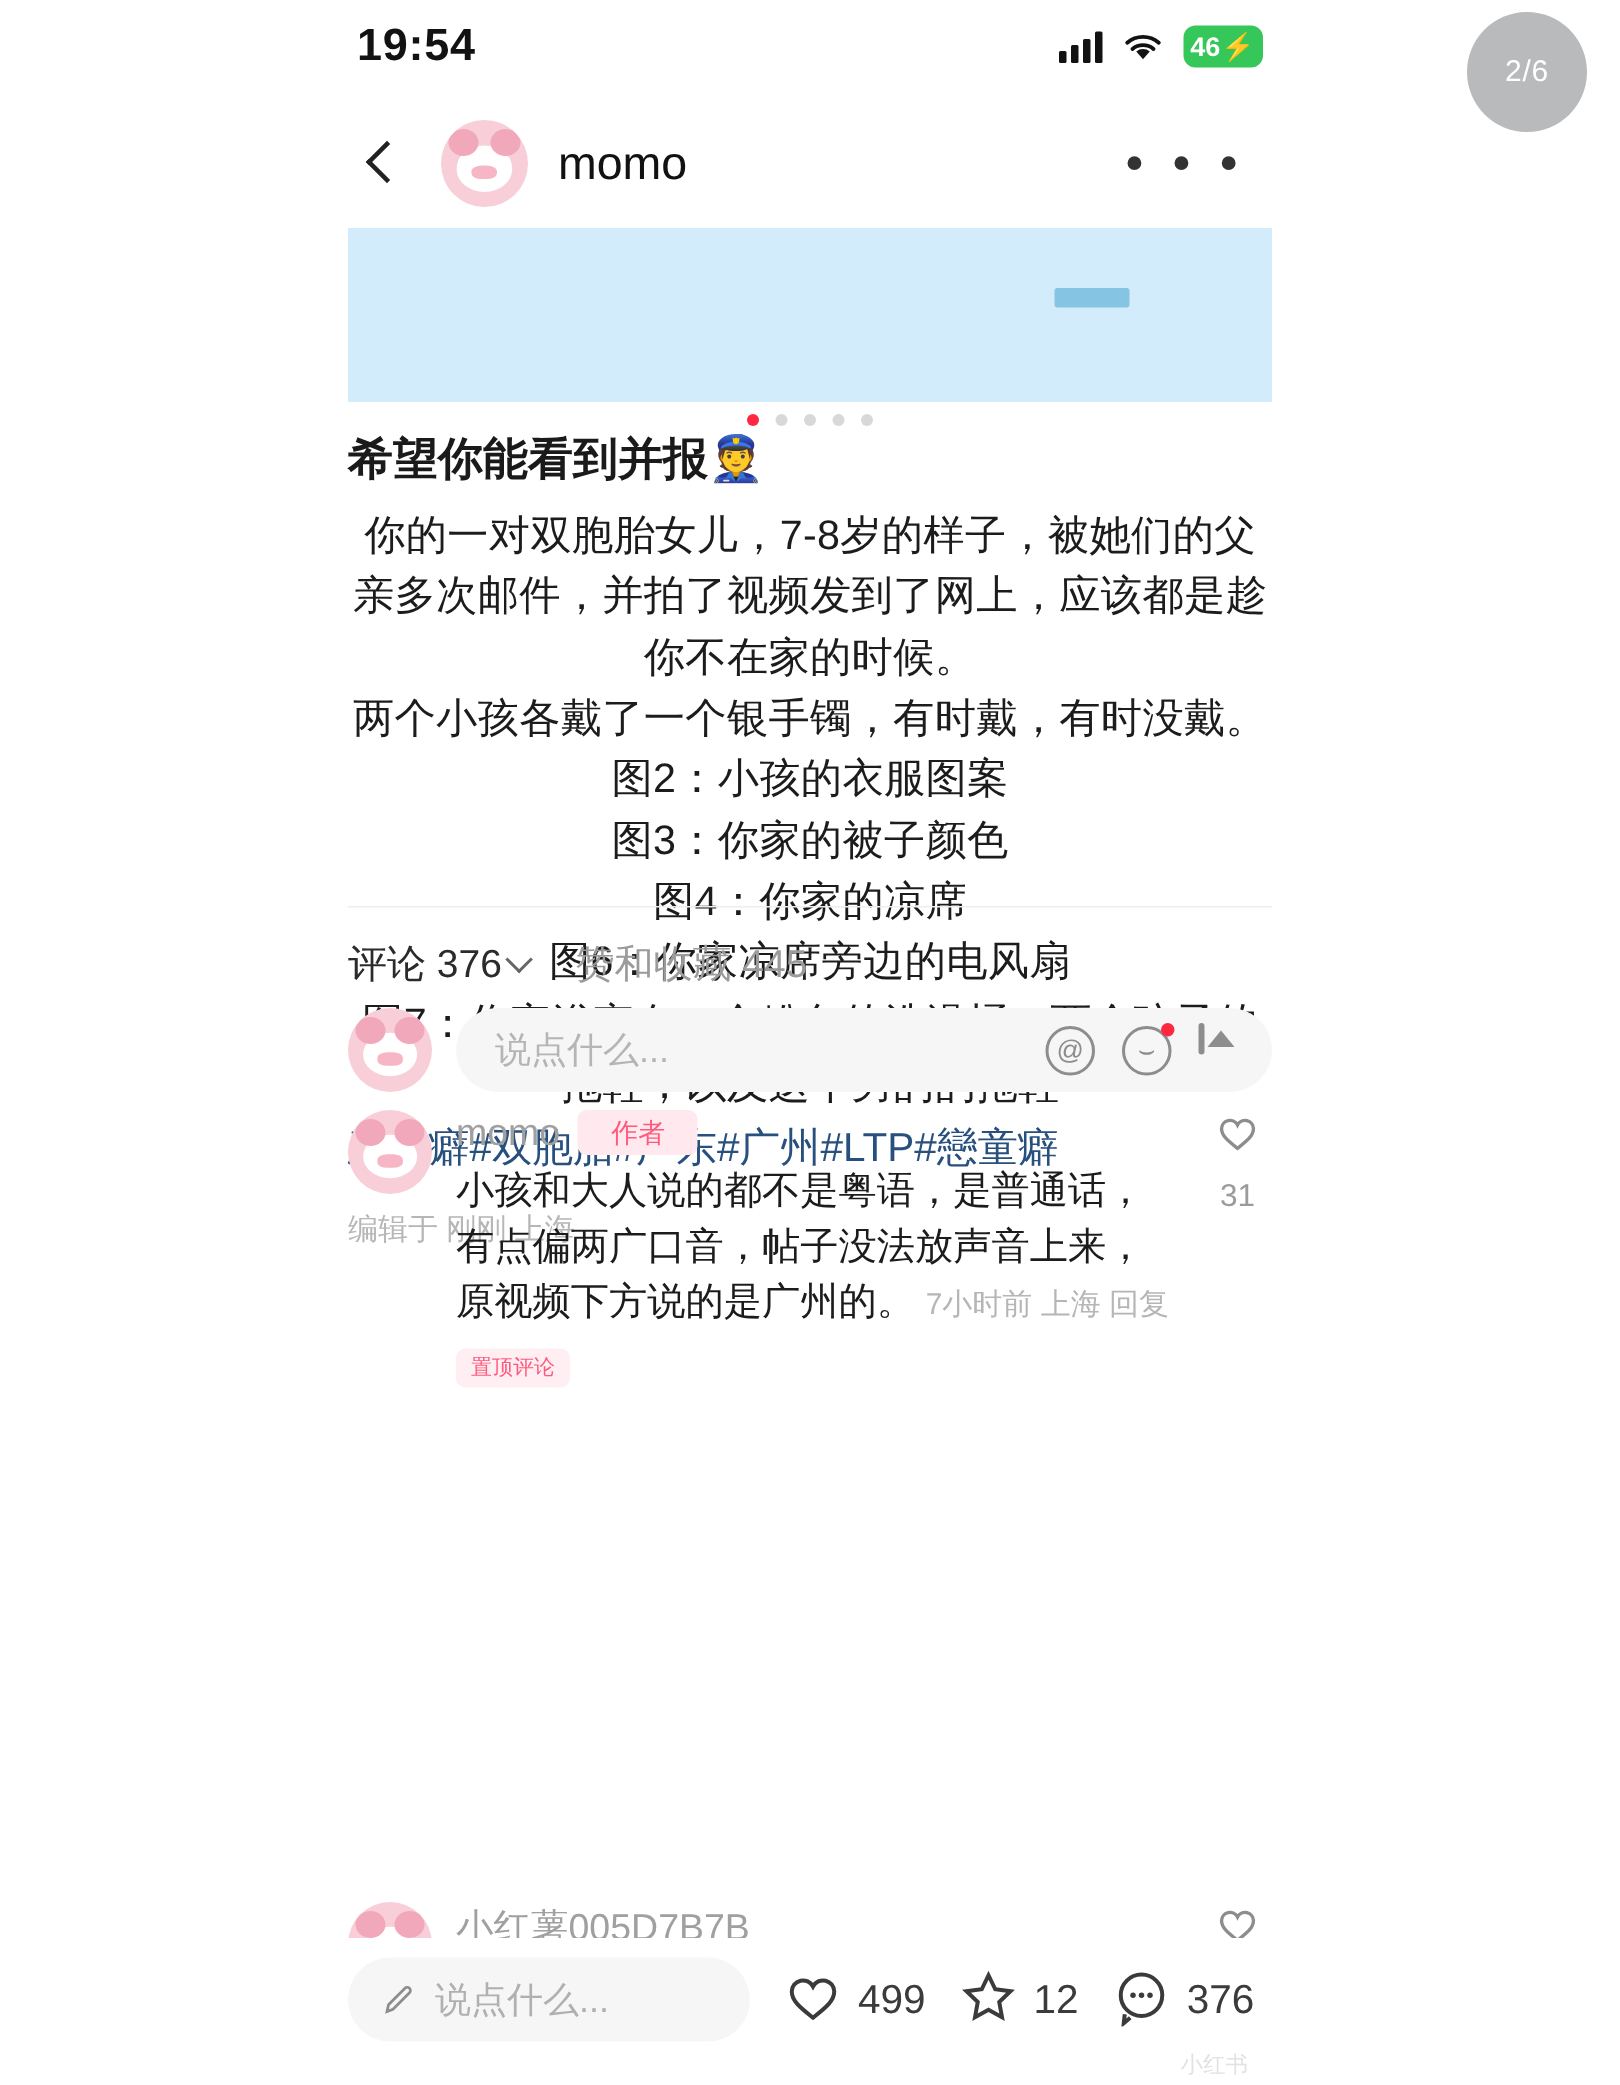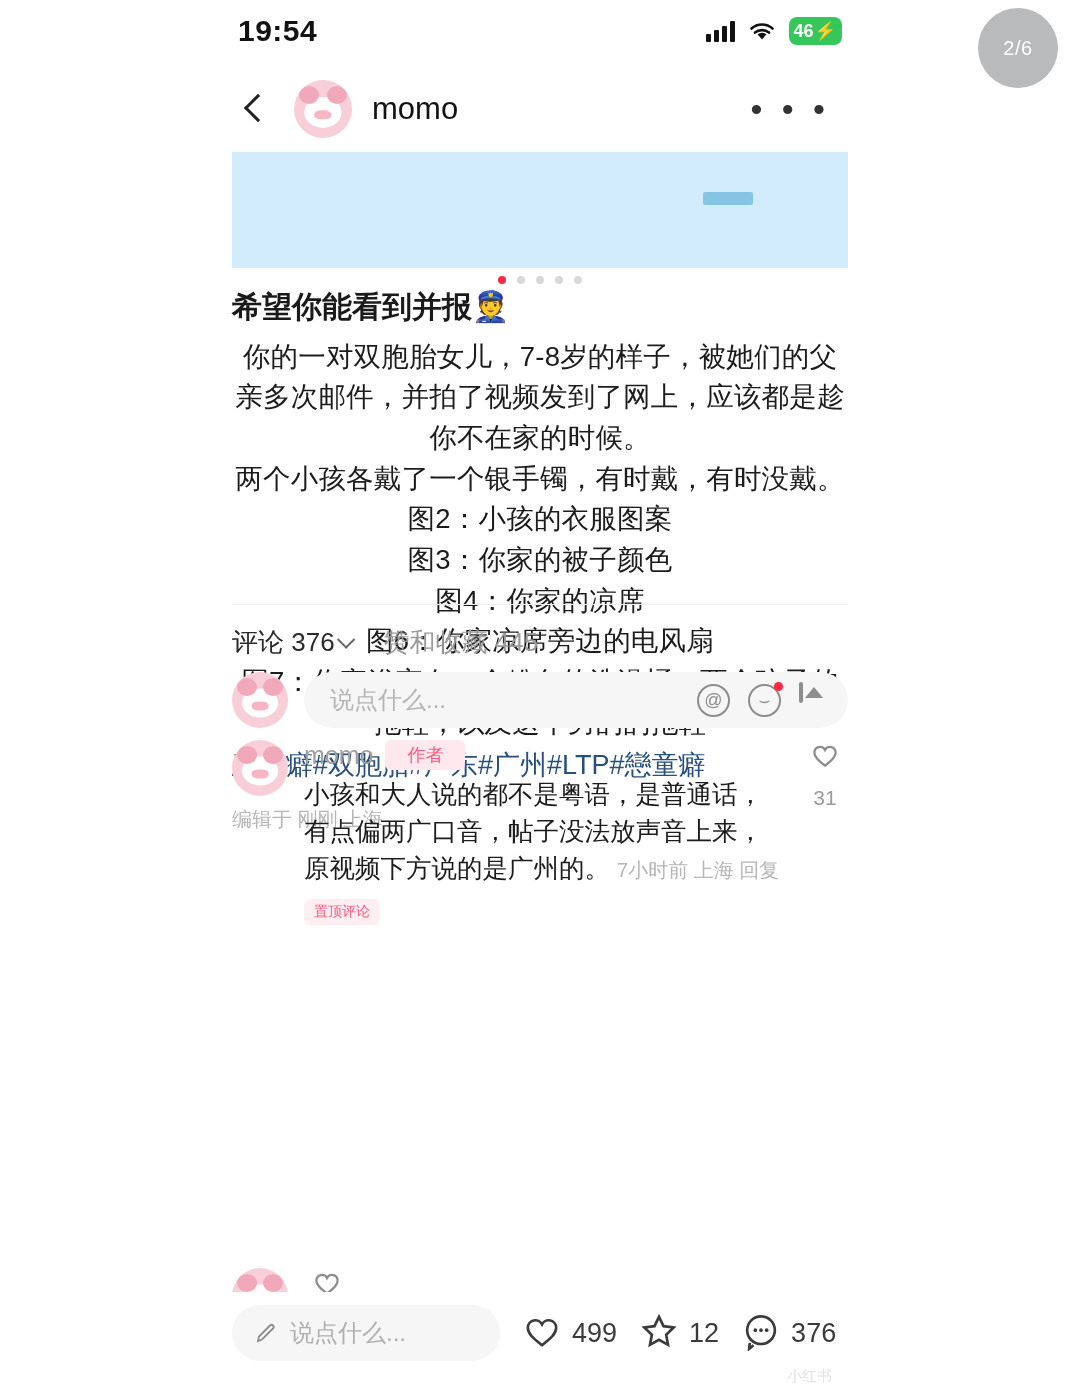--- a/index.html
+++ b/index.html
@@ -453,20 +453,23 @@
     </div>
   </div>
 
   <div class="comment-cut">
     <div class="avatar">
       <span class="ears">
           <span></span>
           <span></span>
         </span>
     </div>
+    <div class="comment-main">
+      <span class="cut-name">小红薯005D7B7B</span>
+    </div>
     <div class="comment-like">
       <span class="heart-o">
         <svg width="30" height="30" viewBox="0 0 24 24" fill="none" stroke="#8d8d8d" stroke-width="1.8">
           <path d="M12 20.5 C7 16.5 3.5 13.8 3.5 10 a4.5 4.5 0 0 1 8.5-2 a4.5 4.5 0 0 1 8.5 2 c0 3.8-3.5 6.5-8.5 10.5Z"></path>
         </svg>
       </span>
     </div>
   </div>
 
   <div class="bottombar">

